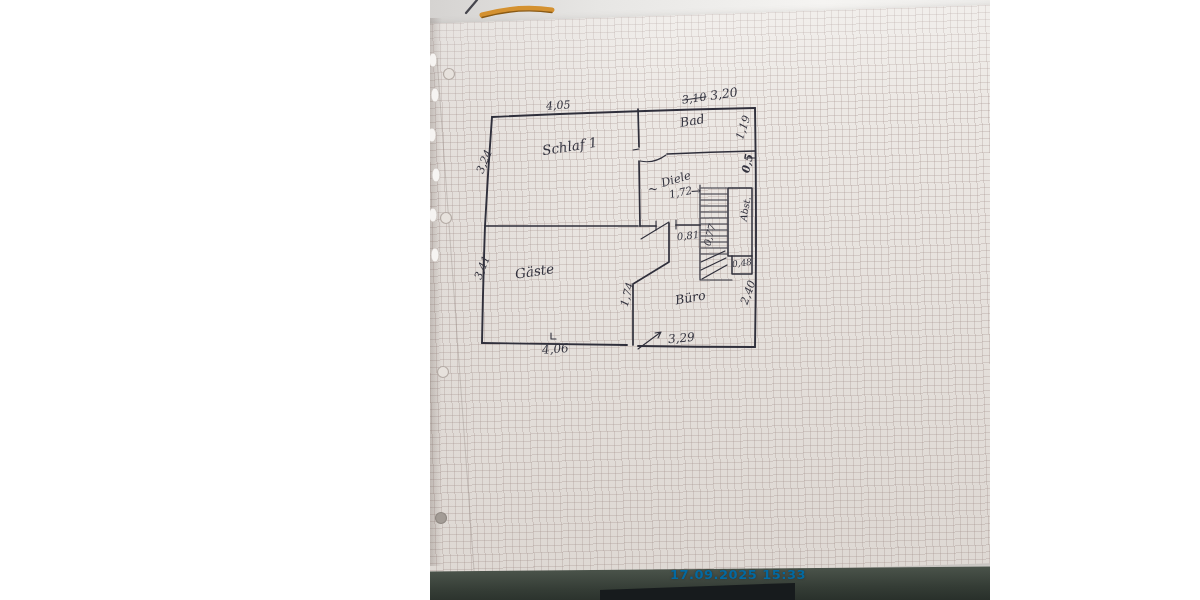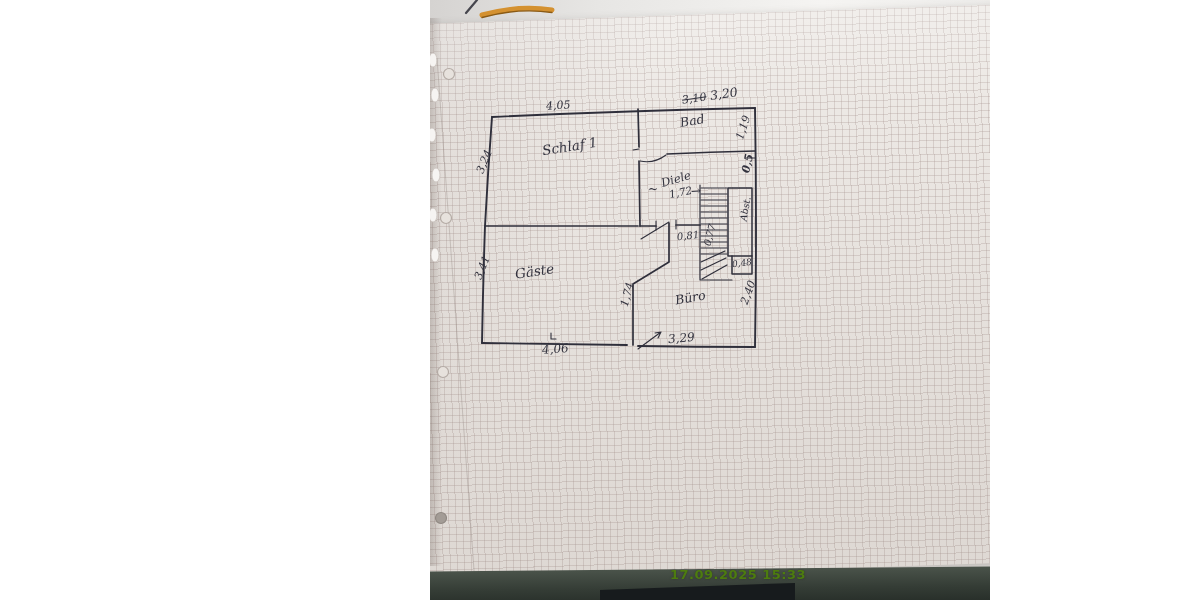--- a/index.html
+++ b/index.html
@@ -31,21 +31,21 @@
        white-space:nowrap;transform-origin:center;line-height:1;}
   .struck{text-decoration:line-through;}
   .bold{font-weight:bold;}
   
   .table{position:absolute;left:-6px;top:569px;width:575px;height:36px;
          background:linear-gradient(to bottom,#4a534a 0%,#343c35 55%,#262d28 100%);
          transform:rotate(-0.5deg);}
   .table-dark{position:absolute;left:170px;top:582px;width:195px;height:18px;background:#171b1d;
          clip-path:polygon(0 45%,100% 5%,100% 100%,0 100%);}
   .timestamp{position:absolute;left:240px;top:567px;font-family:"DejaVu Sans",sans-serif;
-         font-size:13px;font-weight:bold;letter-spacing:.5px;color:#4d7c0f;
+         font-size:13px;font-weight:bold;letter-spacing:.5px;color:#0369a1;
          text-shadow:0 0 2px rgba(35,40,36,.65);text-align:right;}
 </style>
 </head>
 <body>
 
 <div class="page">
 
   <div class="photo">
 
     <div class="top-papers"></div>

